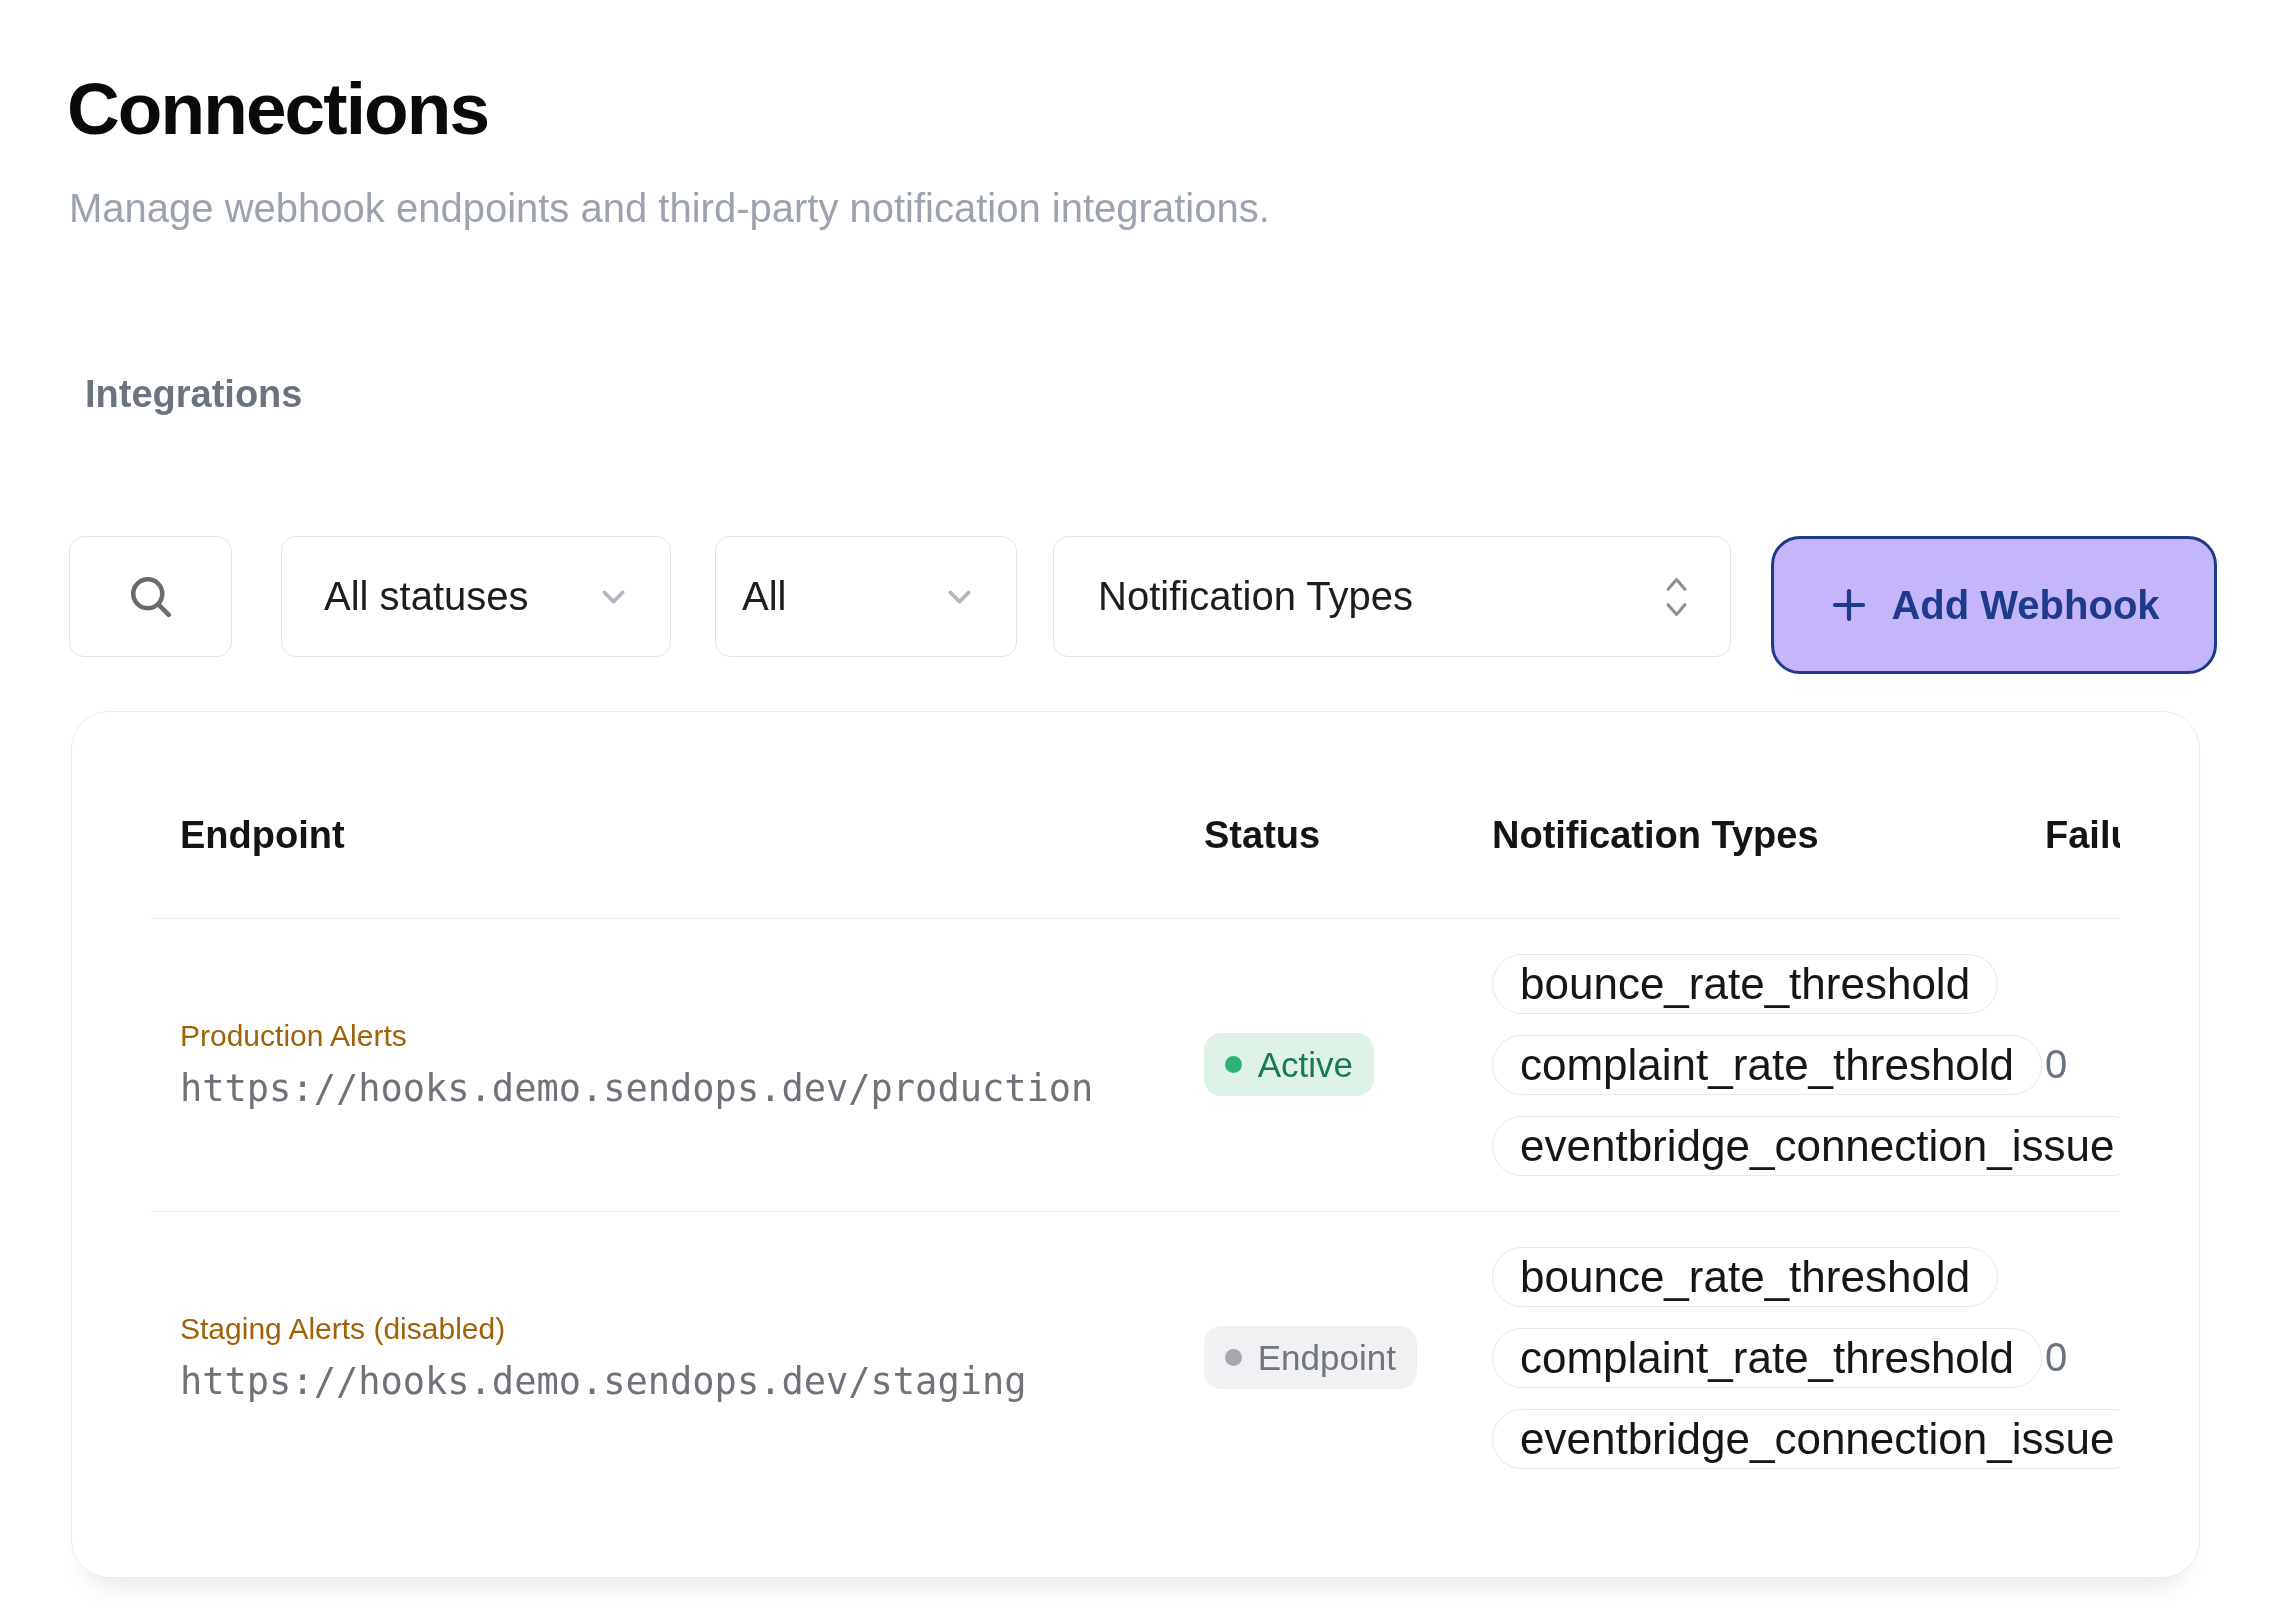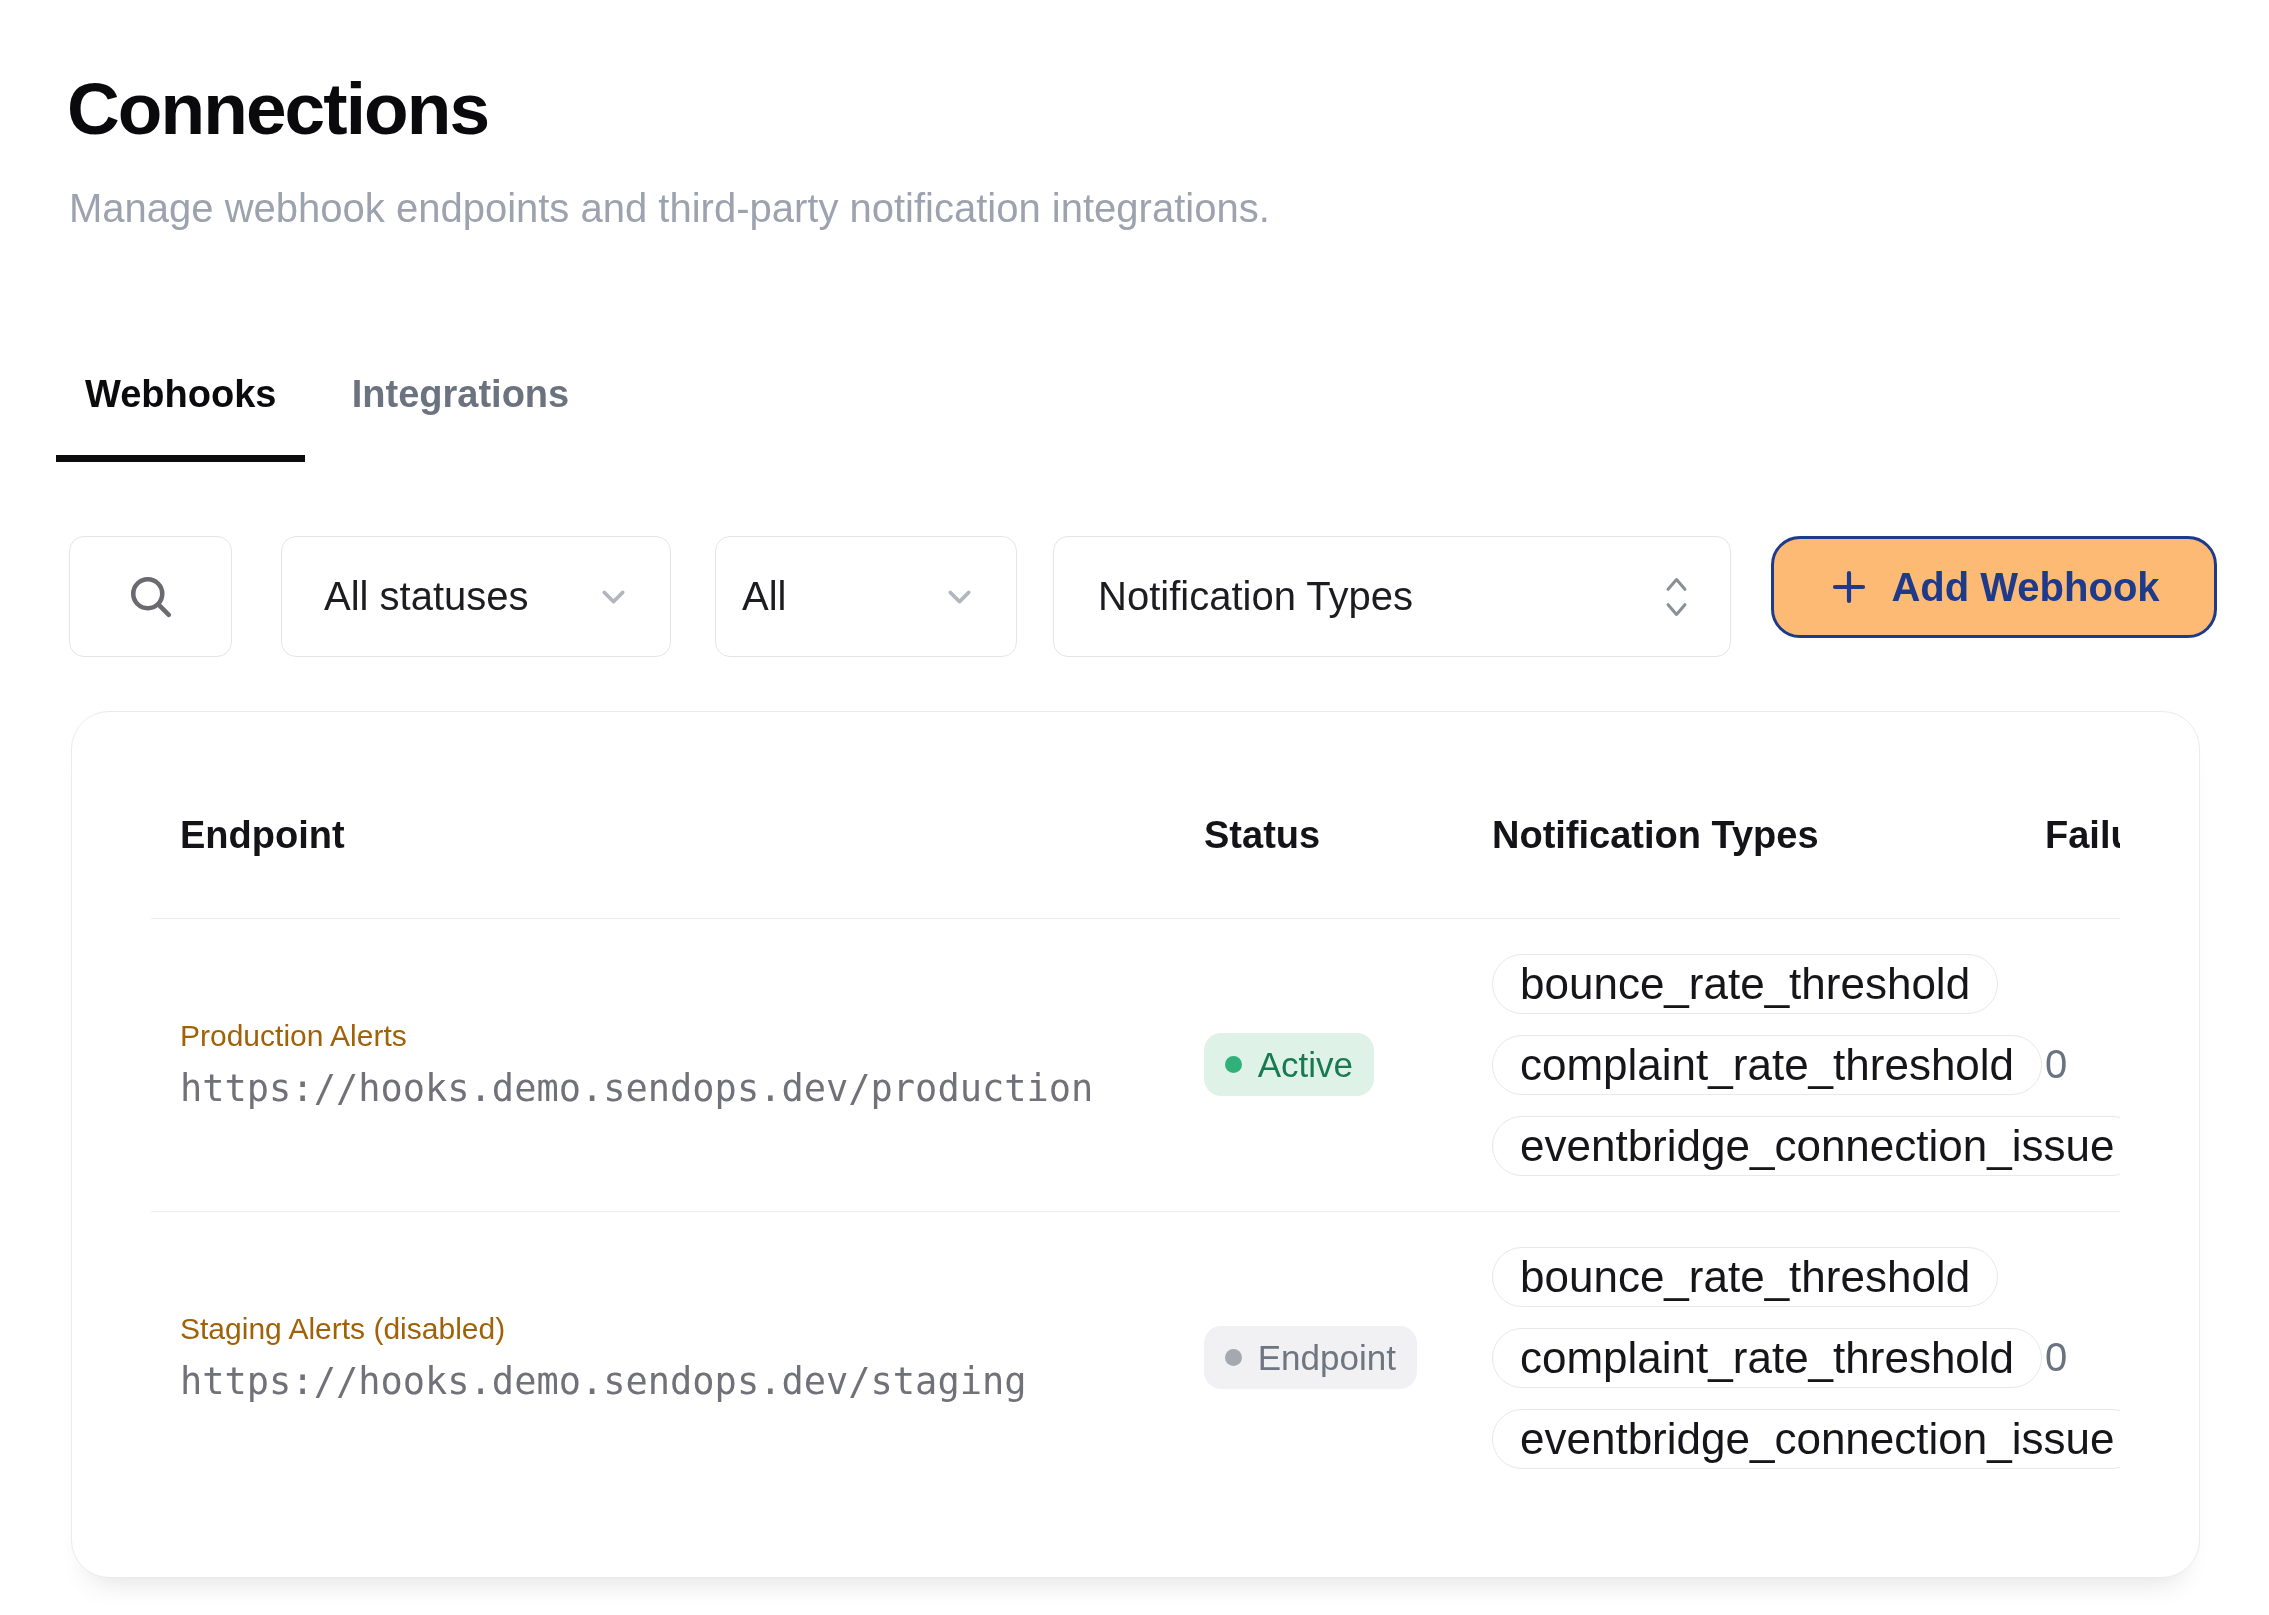--- a/index.html
+++ b/index.html
@@ -36,22 +36,22 @@
     border: 1.9px solid #e5e5e9; border-radius: 15px;
     display: flex; align-items: center;
   }
   .search-btn { left: 69px; width: 163px; justify-content: center; cursor: pointer; }
   .select { font-size: 40px; color: #1c1c21; cursor: pointer; }
   .select .chev { position: absolute; right: 38px; top: 50%; transform: translateY(-50%); display: flex; }
   .sel-status { left: 281px; width: 390px; padding-left: 42px; }
   .sel-type   { left: 715px; width: 302px; padding-left: 26px; }
   .sel-notif  { left: 1053px; width: 678px; padding-left: 44px; }
   .add-btn {
-    position: absolute; left: 1771px; top: 0; width: 446px; height: 102px;
-    background: #fdba74; border: 3.8px solid #1e3a8a; border-radius: 29px;
+    position: absolute; left: 1771px; top: 0; width: 446px; height: 138px;
+    background: #c4b5fd; border: 3.8px solid #1e3a8a; border-radius: 29px;
     display: flex; align-items: center; justify-content: center; gap: 21px;
     font-size: 40px; font-weight: 600; color: #1e3a8a; cursor: pointer;
   }
 
   
   .card {
     position: absolute; left: 71px; top: 711px; width: 2129px; height: 867px;
     background: #fff; border: 1.9px solid #ebebee; border-radius: 38px;
     box-shadow: 0 21px 29px -17.3px rgba(0,0,0,0.12);
   }
@@ -106,21 +106,20 @@
 </style>
 </head>
 <body>
 
 <div class="page">
 
   <h1 class="page-title">Connections</h1>
   <p class="page-subtitle">Manage webhook endpoints and third-party notification integrations.</p>
 
   <nav class="tabs">
-    <div class="tab active">Webhooks</div>
     <div class="tab">Integrations</div>
   </nav>
 
   <div class="filters">
 
     <button class="ctl search-btn">
       <span>
         <svg width="52" height="52" viewBox="0 0 24 24" fill="none" stroke="#6a6a70" stroke-width="2.1" stroke-linecap="round">
           <circle cx="10.5" cy="10.5" r="6.7"></circle>
           <line x1="15.6" y1="15.6" x2="20.2" y2="20.2"></line>

